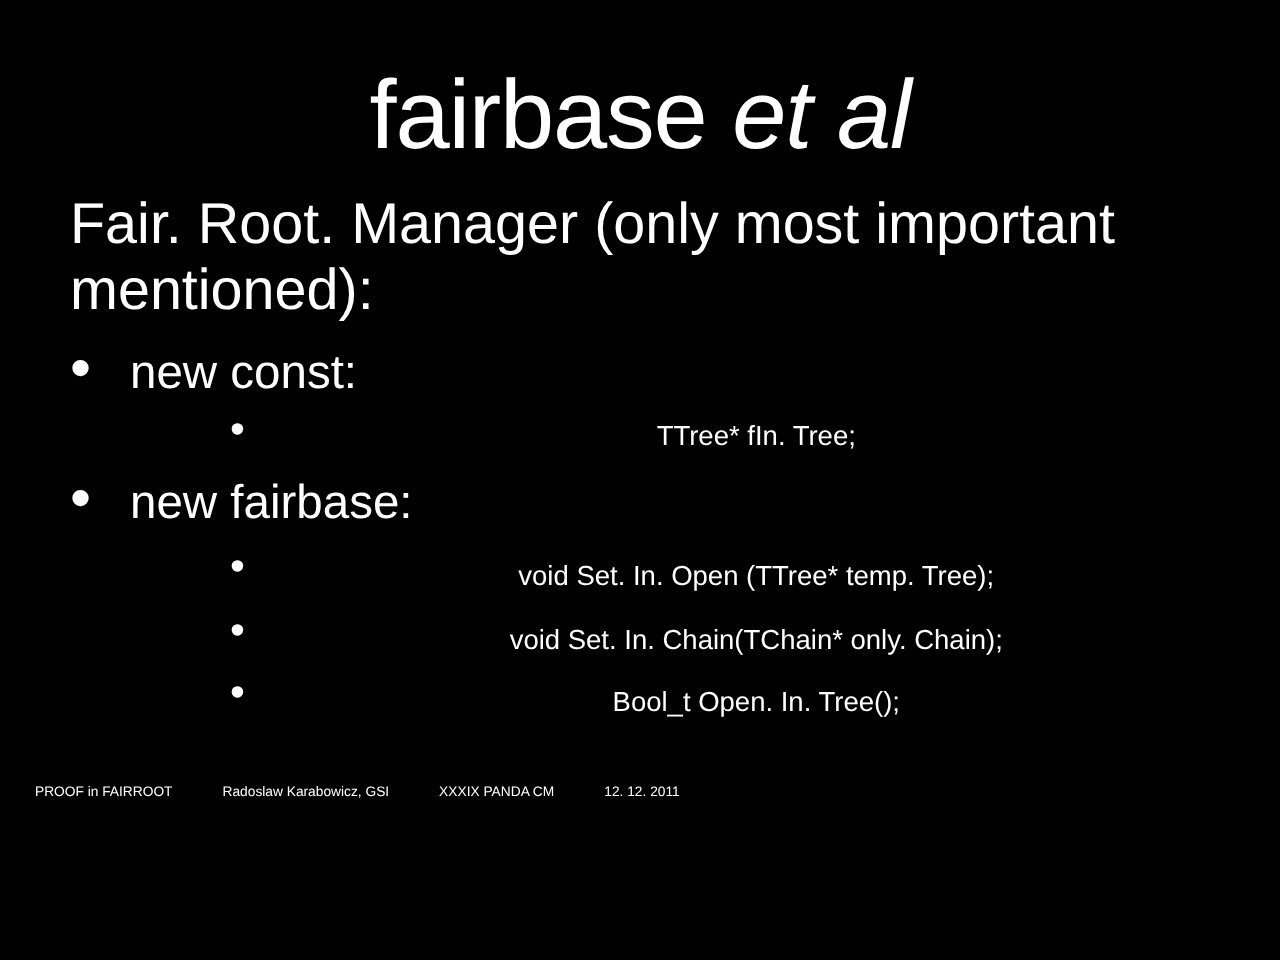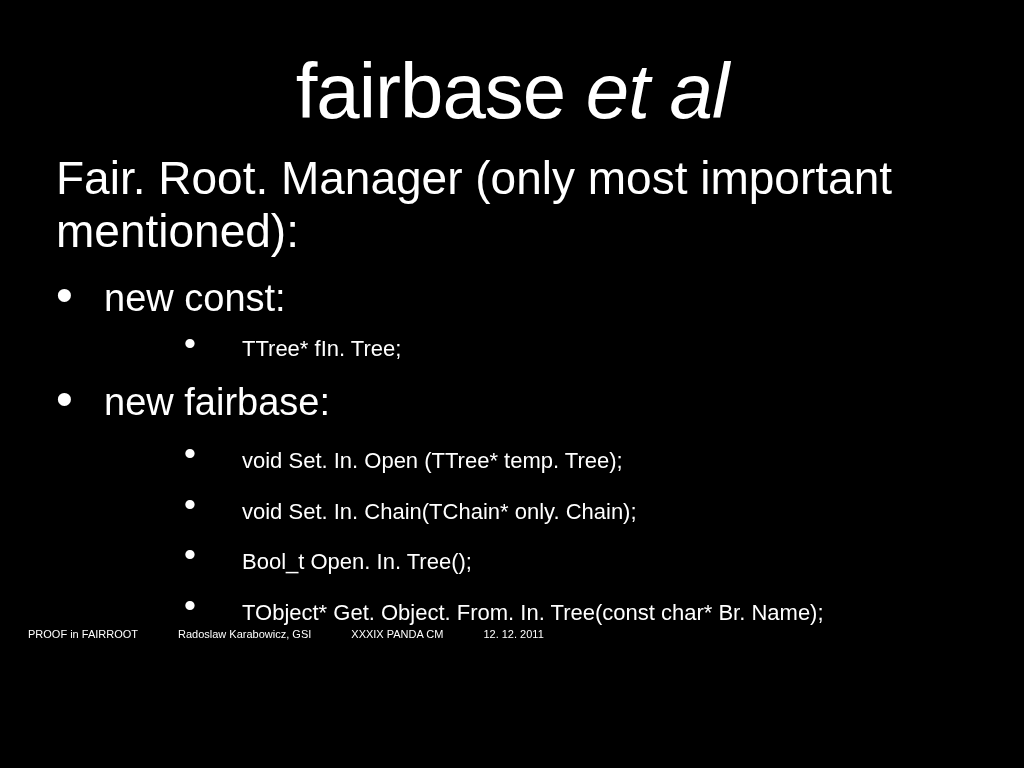--- a/index.html
+++ b/index.html
@@ -51,20 +51,21 @@
     content: "•";
     position: absolute;
     left: 0px;
     top: 12px;
     font-size: 48px;
     line-height: 1;
   }
   .level2 {
     list-style: none;
     padding-left: 80px;
+    text-align: center;
   }
   .level2 > li {
     position: relative;
     padding-left: 58px;
     font-size: 22px;
     padding-top: 24px;
     line-height: 1.2;
   }
   .level2 > li::before {
     content: "•";
@@ -105,21 +106,20 @@
       <ul class="level2 tight">
         <li><span>TTree* fIn. Tree;</span></li>
       </ul>
     </li>
     <li>
       <span>new fairbase:</span>
       <ul class="level2">
         <li><span>void Set. In. Open (TTree*  temp. Tree);</span></li>
         <li><span>void Set. In. Chain(TChain* only. Chain);</span></li>
         <li><span>Bool_t Open. In. Tree();</span></li>
-        <li><span> TObject* Get. Object. From. In. Tree(const char* Br. Name);</span></li>
       </ul>
     </li>
   </ul>
 
   <div class="footer">
     <span>PROOF in FAIRROOT</span>
     <span>Radoslaw Karabowicz, GSI</span>
     <span>XXXIX PANDA CM</span>
     <span>12. 12. 2011</span>
   </div>

